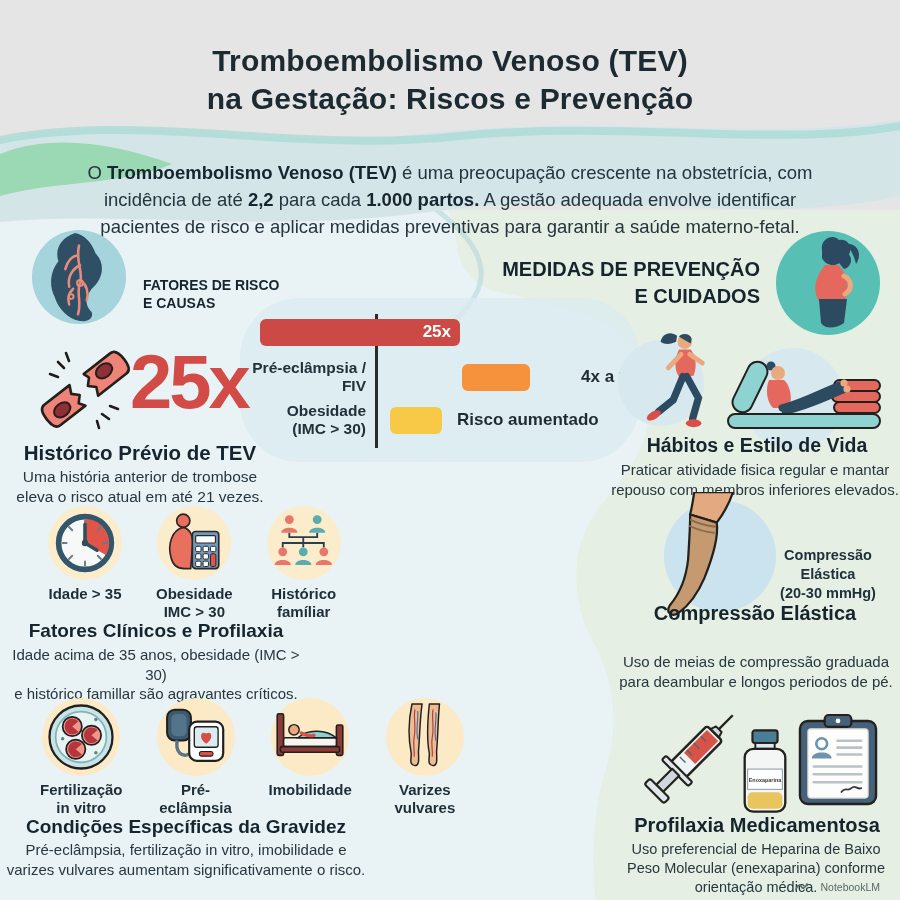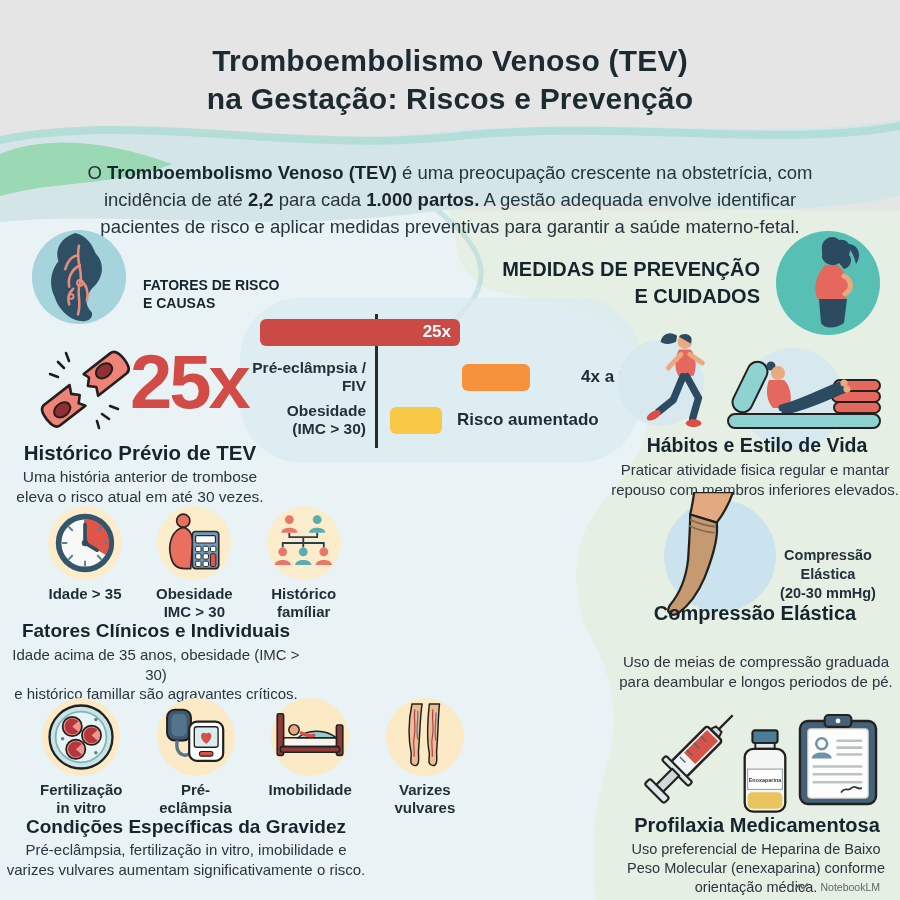--- a/index.html
+++ b/index.html
@@ -140,21 +140,21 @@
         <line x1="14" y1="34" x2="22" y2="37"></line>
         <line x1="30" y1="13" x2="33" y2="21"></line>
       <line x1="66" y1="74" x2="73" y2="79"></line>
         <line x1="74" y1="66" x2="82" y2="69"></line>
         <line x1="61" y1="81" x2="63" y2="88"></line>
     </g>
   </svg>
   <div class="abs big-mult">25x</div>
   <div class="abs ph-head h2 center">Histórico Prévio de TEV</div>
   <div class="abs ph-body body center pl">Uma história anterior de trombose
-eleva o risco atual em até 30 vezes.</div>
+eleva o risco atual em até 21 vezes.</div>
 
   <div class="abs cf-row">
     <div class="icon-item">
       <div class="icircle">
         <svg width="64" height="64" viewBox="0 0 80 80">
           <circle cx="40" cy="40" r="33" fill="#f7f9f9" stroke="#33566b" stroke-width="7"></circle>
           <path d="M40,40 L40,10 A30,30 0 0 1 66,55 Z" fill="#e05548"></path>
           <g stroke="#6b7b85" stroke-width="2.4" stroke-linecap="round">
             <line x1="40" y1="12" x2="40" y2="17"></line>
               <line x1="40" y1="63" x2="40" y2="68"></line>
@@ -214,21 +214,21 @@
               <path d="M33,70 C33,61 55,61 55,70 Z" fill="#5aacb0"></path>
             <circle cx="72" cy="52" r="6" fill="#e8776a"></circle>
               <path d="M61,70 C61,61 83,61 83,70 Z" fill="#e8776a"></path>
           </g>
         </svg>
       </div>
       <div class="item-label pl">Histórico
 famíliar</div>
     </div>
   </div>
-  <div class="abs cf-head h2 center">Fatores Clínicos e Individuais</div>
+  <div class="abs cf-head h2 center">Fatores Clínicos e Profilaxia</div>
   <div class="abs cf-body body center pl">Idade acima de 35 anos, obesidade (IMC &gt; 30)
 e histórico famillar são agravantes críticos.</div>
 
   <div class="abs pc-row">
     <div class="icon-item">
       <div class="icircle2">
         <svg width="70" height="70" viewBox="0 0 80 80">
           <circle cx="40" cy="40" r="36" fill="#c9e4e6" stroke="#20201e" stroke-width="2.6"></circle>
           <circle cx="40" cy="40" r="29" fill="#e8f4f4" stroke="#7fb4ba" stroke-width="2"></circle>
           <g stroke="#20201e" stroke-width="2">

